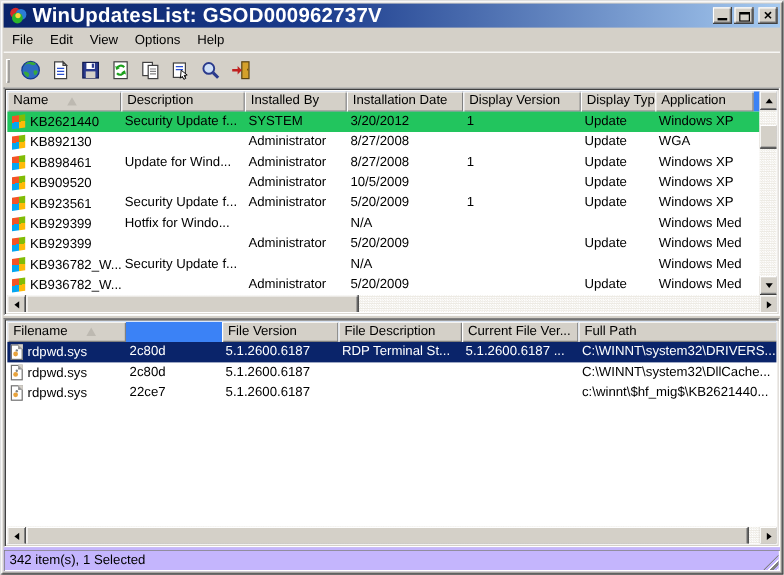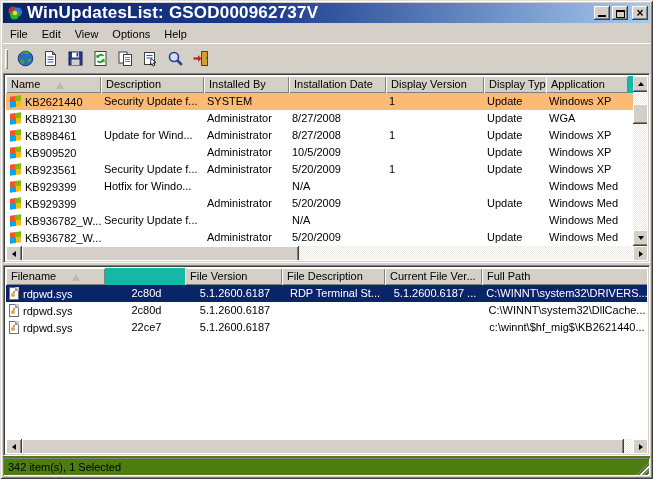--- a/index.html
+++ b/index.html
@@ -32,30 +32,30 @@
     border-top:1px solid #fff; }
   .tool-grip { width:3px; height:20px; margin:0 5px 0 2px;
     box-shadow: inset 1px 1px 0 #fff, inset -1px -1px 0 #808080; }
   .tool-btn { width:25px; height:24px; display:flex; align-items:center; justify-content:center; }
 
   
   .listview { position:absolute; background:#fff;
     border:1px solid; border-color:#808080 #fff #fff #808080;
     box-shadow: inset 1px 1px 0 #404040, inset -1px -1px 0 #D4D0C8; }
   .lv-inner { position:absolute; inset:2px; overflow:hidden; }
-  .lv-header { position:absolute; left:0; top:0; right:0; height:17px; background:#14b8a6;padding-left:32px; }
+  .lv-header { position:absolute; left:0; top:0; right:0; height:17px; background:#3b82f6;padding-left:32px; }
   .hcell { position:absolute; top:0; height:17px; background:#D4D0C8; line-height:16px;
     padding-left:5px; white-space:nowrap; overflow:hidden;
     box-shadow: inset 1px 1px 0 #fff, inset -1px -1px 0 #808080; }
   .sort-arrow { display:inline-block; width:0; height:0; margin-left:16px;
     border-left:4px solid transparent; border-right:4px solid transparent;
     border-bottom:7px solid #bdb9b1; vertical-align:middle; }
   .rows { position:absolute; left:0; top:17px; }
   .lv-row { position:relative; height:17px; }
-  .lv-row.sel-inactive { background:#fdba74; }
+  .lv-row.sel-inactive { background:#22c55e; }
   .lv-row.sel-active { background:#0A246A; color:#fff; }
   .c { position:absolute; top:0; height:17px; line-height:16px; padding-left:3px;
     white-space:nowrap; overflow:hidden; }
   .c0pad { padding-left:2px; display:flex; align-items:center; gap:4px; }
 
   
   .uc0{left:0;width:95px;} .uc1{left:95px;width:103px;} .uc2{left:198px;width:85px;}
   .uc3{left:283px;width:97px;} .uc4{left:380px;width:98px;} .uc5{left:478px;width:80px;}
   .uc6{left:540px;width:82px;}
   
@@ -79,21 +79,21 @@
   .sb-btn, .sb-thumb { position:absolute; background:#D4D0C8;
     box-shadow: inset -1px -1px 0 #404040, inset 1px 1px 0 #fff, inset -2px -2px 0 #808080;
     display:flex; align-items:center; justify-content:center; }
   .arr { width:0; height:0; }
   .arr-up   { border-left:3px solid transparent; border-right:3px solid transparent; border-bottom:4px solid #000; }
   .arr-down { border-left:3px solid transparent; border-right:3px solid transparent; border-top:4px solid #000; }
   .arr-left { border-top:3px solid transparent; border-bottom:3px solid transparent; border-right:4px solid #000; }
   .arr-right{ border-top:3px solid transparent; border-bottom:3px solid transparent; border-left:4px solid #000; }
 
   
-  .statusbar { position:absolute; left:3px; right:3px; bottom:3px; height:20px; background:#4d7c0f; }
+  .statusbar { position:absolute; left:3px; right:3px; bottom:3px; height:20px; background:#c4b5fd; }
   .status-panel { position:absolute; left:0; top:2px; right:0; bottom:0;
     box-shadow: inset 1px 1px 0 #808080, inset -1px -1px 0 #fff;
     padding:2px 5px; line-height:15px; white-space:nowrap; overflow:hidden; }
   .grip { position:absolute; right:1px; bottom:1px; width:13px; height:13px;
     background:repeating-linear-gradient(135deg, transparent 0 2px, #fff 2px 3px, #808080 3px 5px);
     clip-path:polygon(100% 0, 100% 100%, 0 100%); }
 </style>
 </head>
 <body>
 
@@ -214,20 +214,21 @@
       </div>
 
       <div class="rows" style="width:627px;">
         <div class="lv-row sel-inactive">
           <div class="c uc0 c0pad">
               <span class="flag"></span>
               <span>KB2621440</span>
             </div>
           <div class="c uc1">Security Update f...</div>
           <div class="c uc2">SYSTEM</div>
+          <div class="c uc3">3/20/2012</div>
           <div class="c uc4">1</div>
           <div class="c uc5">Update</div>
           <div class="c uc6">Windows XP</div>
         </div>
         <div class="lv-row">
           <div class="c uc0 c0pad">
               <span class="flag"></span>
               <span>KB892130</span>
             </div>
           <div class="c uc1"></div>
@@ -348,21 +349,21 @@
   <div class="listview" style="left:3px; top:265px; width:647px; height:191px;">
     <div class="lv-inner">
       <div class="lv-header">
         <div class="hcell lc0"><span>Filename</span><span class="sort-arrow"></span></div>
         <div class="hcell lc2">File Version</div>
         <div class="hcell lc3">File Description</div>
         <div class="hcell lc4">Current File Ver...</div>
         <div class="hcell lc5">Full Path</div>
       </div>
 
-      <div class="rows" style="width:643px;text-align:center;">
+      <div class="rows" style="width:643px;">
         <div class="lv-row sel-active">
           <div class="c lc0 c0pad">
               <span class="ficon"></span>
               <span>rdpwd.sys</span>
             </div>
           <div class="c lc1">2c80d</div>
           <div class="c lc2">5.1.2600.6187</div>
           <div class="c lc3">RDP Terminal St...</div>
           <div class="c lc4">5.1.2600.6187 ...</div>
           <div class="c lc5">C:\WINNT\system32\DRIVERS...</div>

